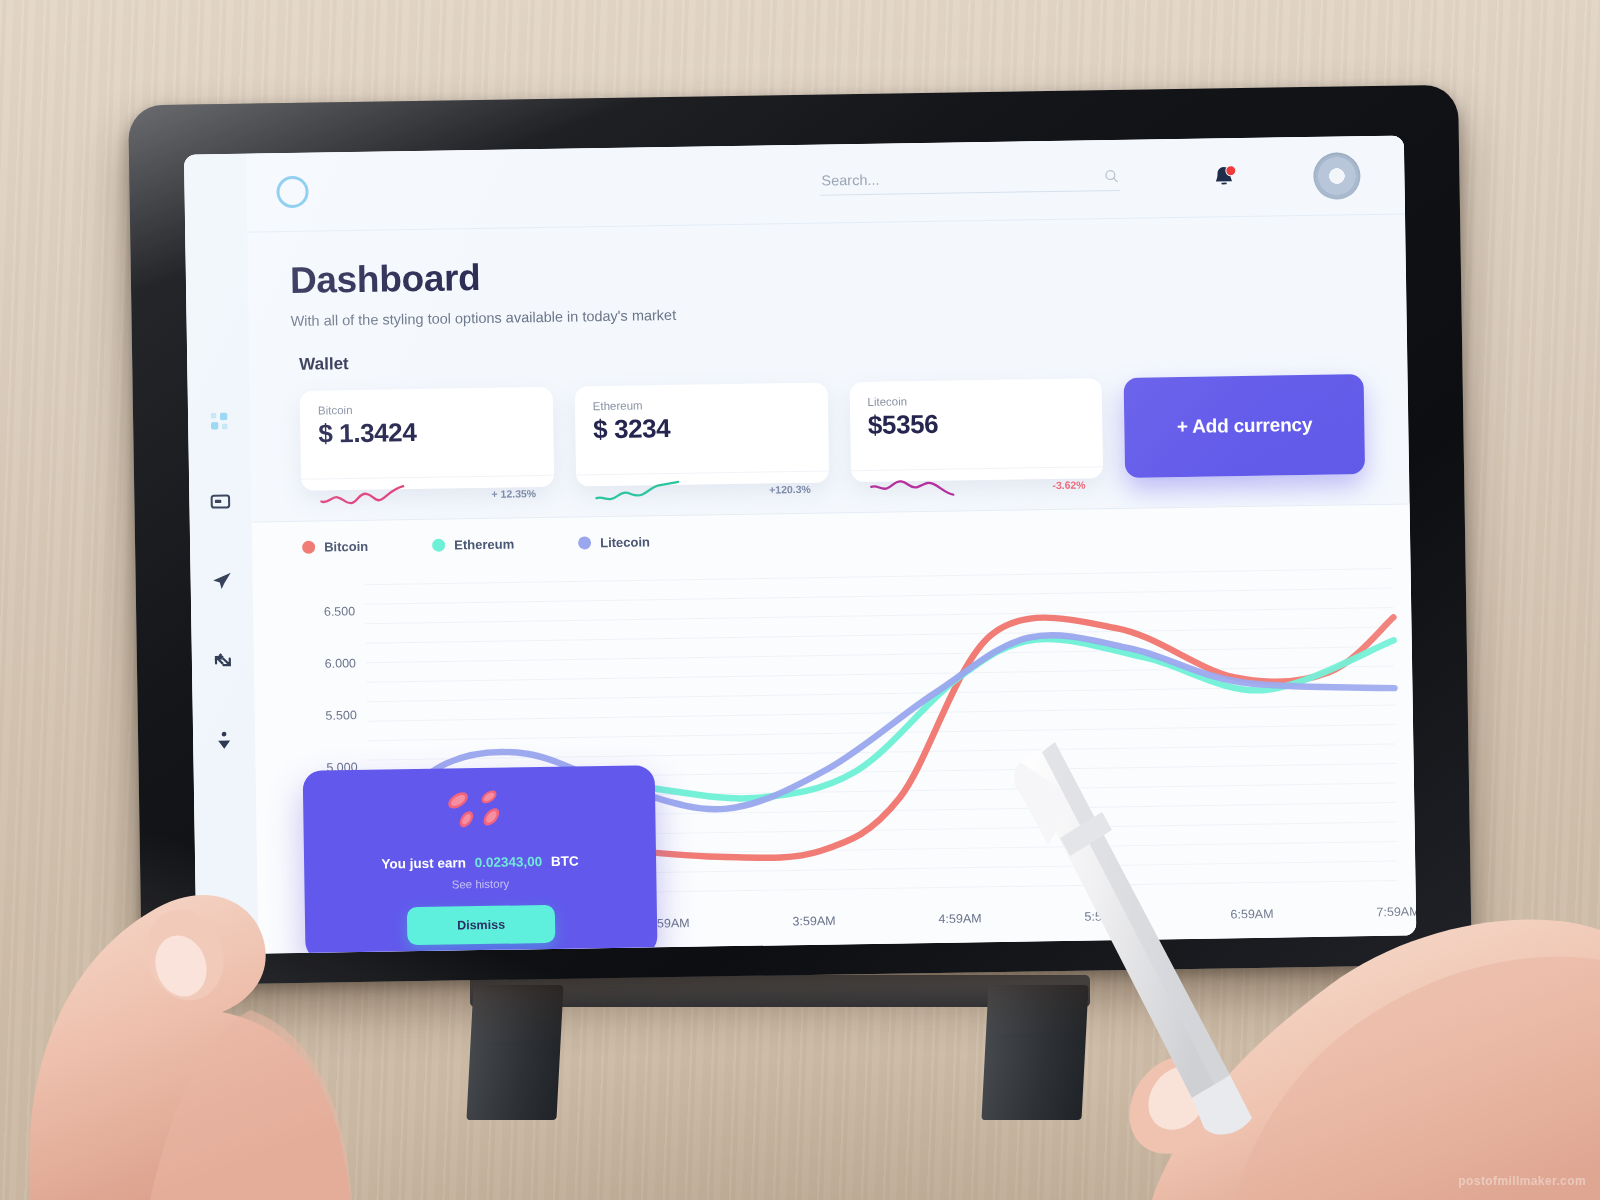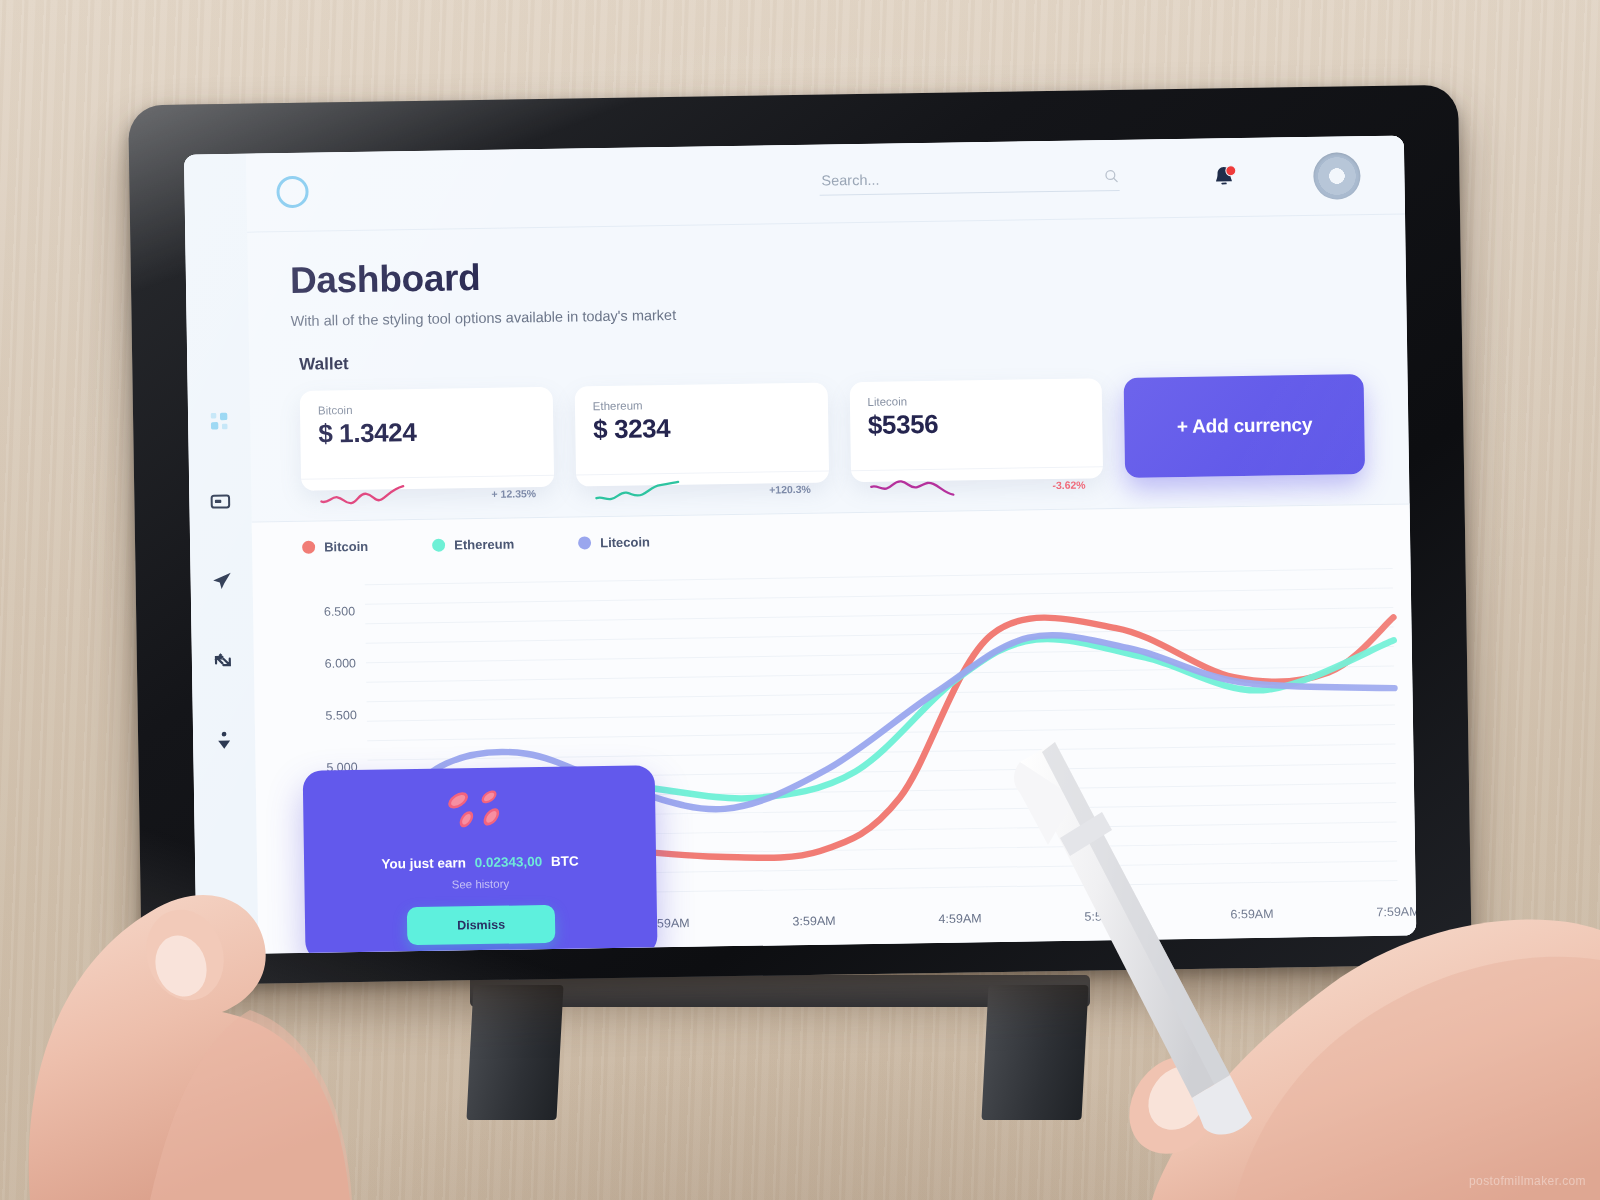--- a/index.html
+++ b/index.html
@@ -125,21 +125,21 @@
 
   
   #glare{position:absolute;inset:0;pointer-events:none;border-radius:12px;
     background:linear-gradient(117deg, rgba(255,255,255,.22) 0%, rgba(255,255,255,0) 26%,
                rgba(255,255,255,0) 74%, rgba(255,255,255,.10) 100%);}
 
   
   .hand{position:absolute;}
 
   #watermark{position:absolute;right:14px;bottom:12px;font-size:12px;
-             color:rgba(255,255,255,.38);letter-spacing:.4px;}
+             color:rgba(255,255,255,.38);letter-spacing:.4px;font-weight:bold;}
 </style>
 </head>
 <body>
 
 <div id="desk"></div>
 
 <div class="stand" id="stand-bar"></div>
 <div class="stand" id="stand-l"></div>
 <div class="stand" id="stand-r"></div>
 

